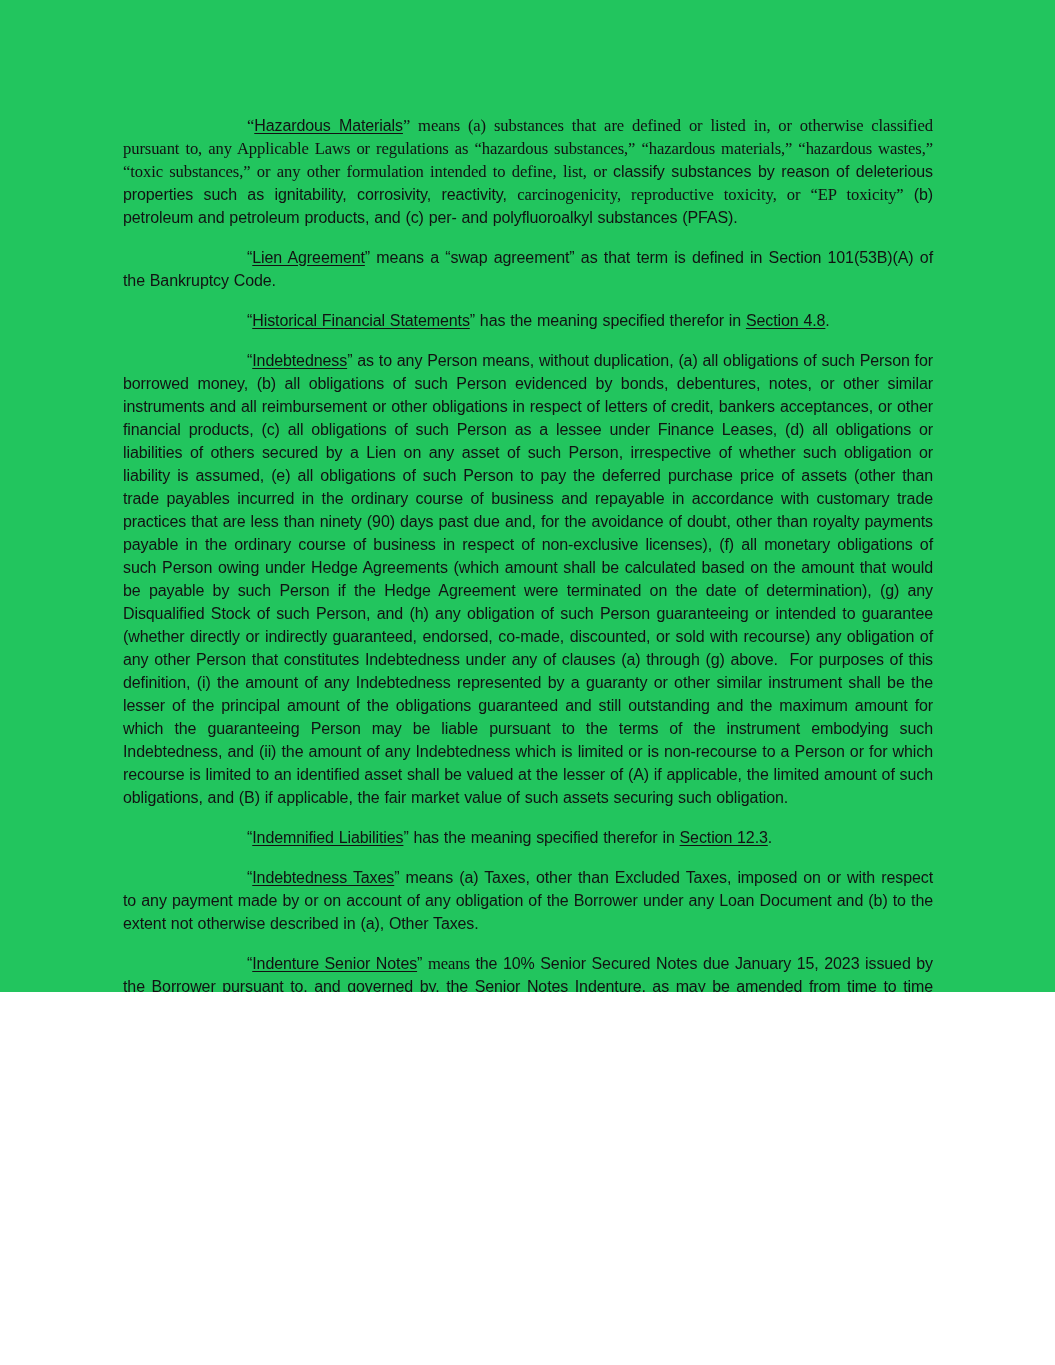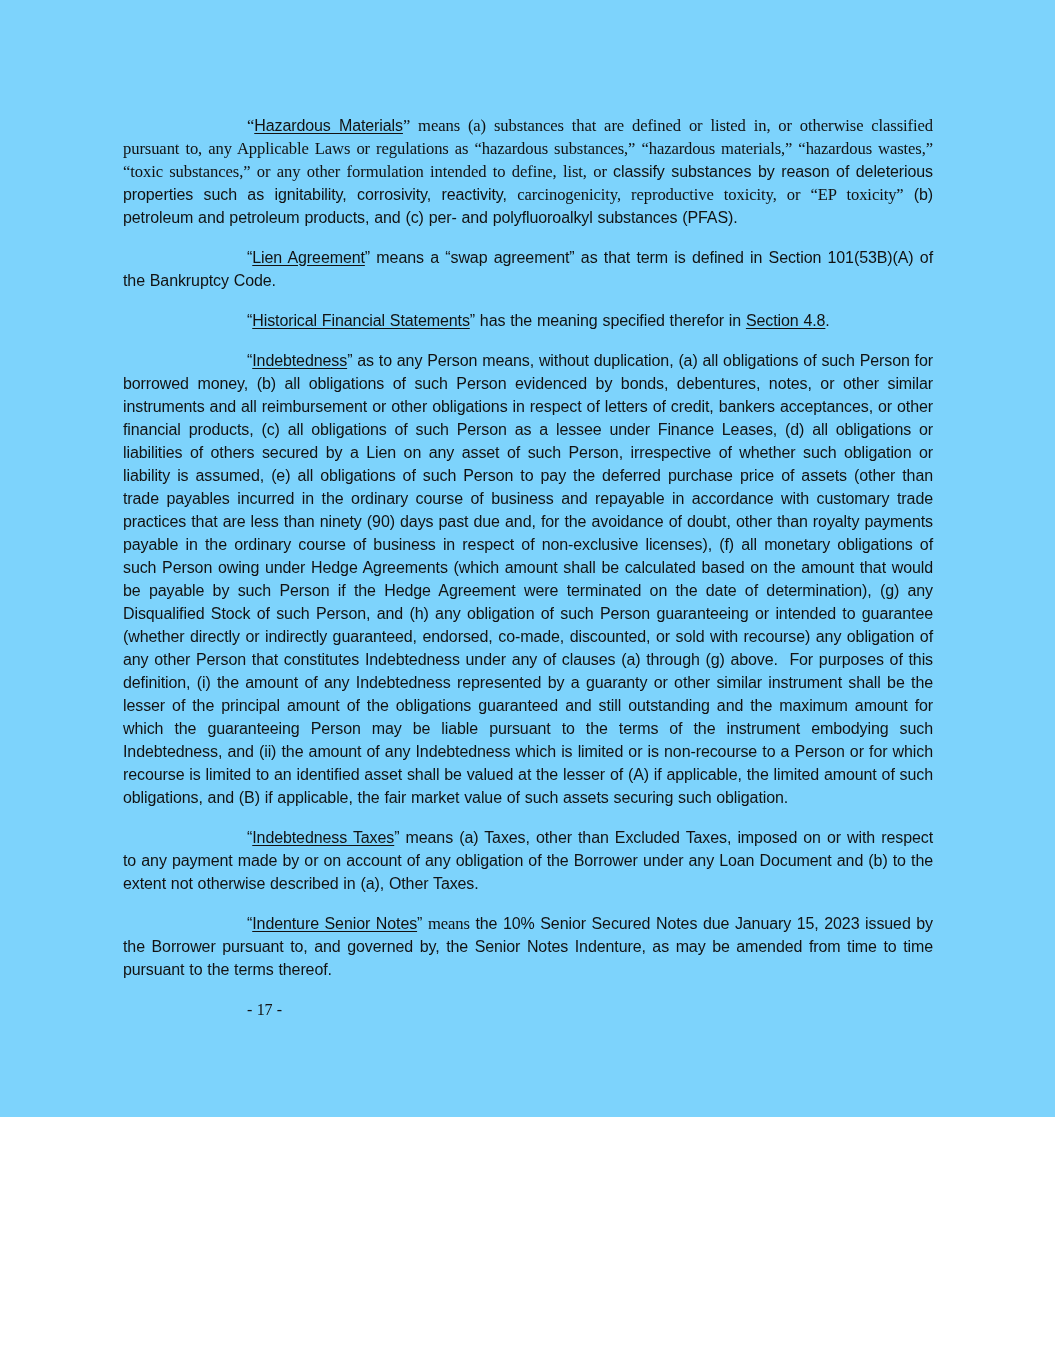--- a/index.html
+++ b/index.html
@@ -3,22 +3,22 @@
 <meta charset="utf-8">
 <style>
   html, body {
     margin: 0;
     padding: 0;
     background: #ffffff;
   }
   .page {
     position: relative;
     width: 1055px;
-    height: 1117px;
-    background: #7dd3fc;
+    height: 992px;
+    background: #22c55e;
     overflow: hidden;
     font-family: "Liberation Sans", sans-serif;
     color: #121212;
   }
   .doc-body {
     position: absolute;
     left: 123px;
     top: 114px;
     width: 810px;
   }
@@ -52,17 +52,18 @@
 </head>
 <body>
 
 <div class="page">
   <div class="doc-body">
 
     <p class="para"><span class="serif">“</span><span class="u">Hazardous Materials</span><span class="serif">” means (a) substances that are defined or listed in, or otherwise classified pursuant to, any Applicable Laws or regulations as “hazardous substances,” “hazardous materials,” “hazardous wastes,” “toxic substances,” or any other formulation intended to define, list, or </span><span>classify substances by reason of deleterious properties such as ignitability, corrosivity, reactivity, </span><span class="serif">carcinogenicity, reproductive toxicity, or “EP toxicity” </span><span>(b) petroleum and petroleum products, and (c) per- and polyfluoroalkyl substances (PFAS).</span></p>
       <p class="para"><span>“</span><span class="u">Lien Agreement</span><span>” means a “swap agreement” as that term is defined in Section 101(53B)(A) of the Bankruptcy Code.</span></p>
       <p class="para"><span>“</span><span class="u">Historical Financial Statements</span><span>” has the meaning specified therefor in </span><span class="u">Section 4.8</span><span>.</span></p>
       <p class="para"><span>“</span><span class="u">Indebtedness</span><span>” as to any Person means, without duplication, (a) all obligations of such Person for borrowed money, (b) all obligations of such Person evidenced by bonds, debentures, notes, or other similar instruments and all reimbursement or other obligations in respect of letters of credit, bankers acceptances, or other financial products, (c) all obligations of such Person as a lessee under Finance Leases, (d) all obligations or liabilities of others secured by a Lien on any asset of such Person, irrespective of whether such obligation or liability is assumed, (e) all obligations of such Person to pay the deferred purchase price of assets (other than trade payables incurred in the ordinary course of business and repayable in accordance with customary trade practices that are less than ninety (90) days past due and, for the avoidance of doubt, other than royalty payments payable in the ordinary course of business in respect of non-exclusive licenses), (f) all monetary obligations of such Person owing under Hedge Agreements (which amount shall be calculated based on the amount that would be payable by such Person if the Hedge Agreement were terminated on the date of determination), (g) any Disqualified Stock of such Person, and (h) any obligation of such Person guaranteeing or intended to guarantee (whether directly or indirectly guaranteed, endorsed, co-made, discounted, or sold with recourse) any obligation of any other Person that constitutes Indebtedness under any of clauses (a) through (g) above.&nbsp; For purposes of this definition, (i) the amount of any Indebtedness represented by a guaranty or other similar instrument shall be the lesser of the principal amount of the obligations guaranteed and still outstanding and the maximum amount for which the guaranteeing Person may be liable pursuant to the terms of the instrument embodying such Indebtedness, and (ii) the amount of any Indebtedness which is limited or is non-recourse to a Person or for which recourse is limited to an identified asset shall be valued at the lesser of (A) if applicable, the limited amount of such obligations, and (B) if applicable, the fair market value of such assets securing such obligation.</span></p>
+      <p class="para"><span>“</span><span class="u">Indemnified Liabilities</span><span>” has the meaning specified therefor in </span><span class="u">Section 12.3</span><span>.</span></p>
       <p class="para"><span>“</span><span class="u">Indebtedness Taxes</span><span>” means (a) Taxes, other than Excluded Taxes, imposed on or with respect to any payment made by or on account of any obligation of the Borrower under any Loan Document and (b) to the extent not otherwise described in (a), Other Taxes.</span></p>
       <p class="para"><span>“</span><span class="u">Indenture Senior Notes</span><span>” </span><span class="serif">means</span><span> the 10% Senior Secured Notes due January 15, 2023 issued by the Borrower pursuant to, and governed by, the Senior Notes Indenture, as may be amended from time to time pursuant to the terms thereof.</span></p>
       <p class="para page-number">- 17 -</p>
   </div>
 </div>
 
 </body></html>

